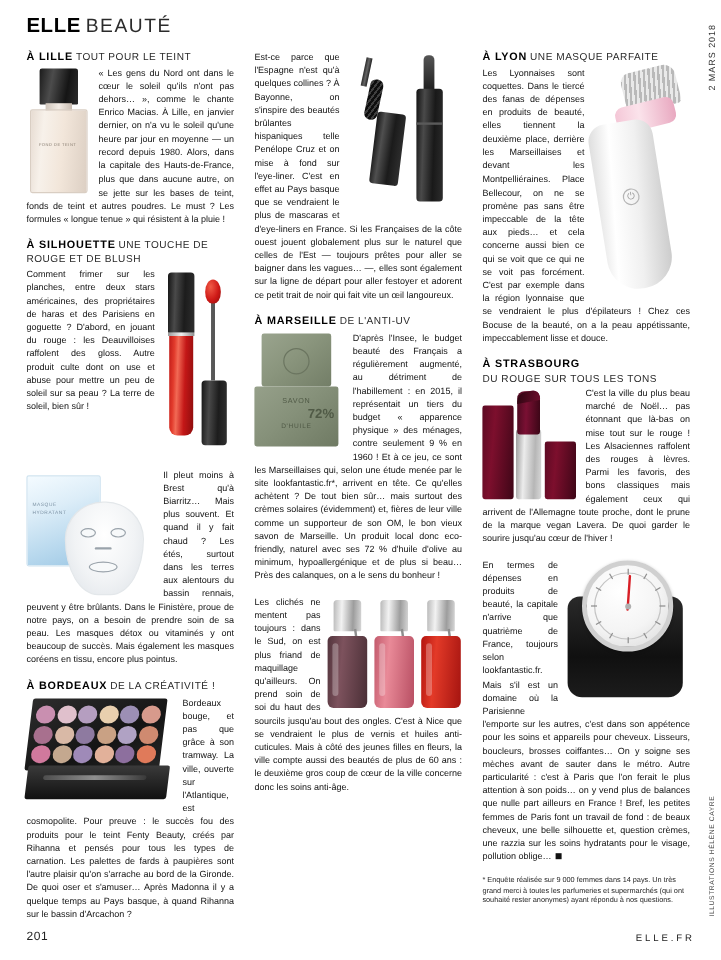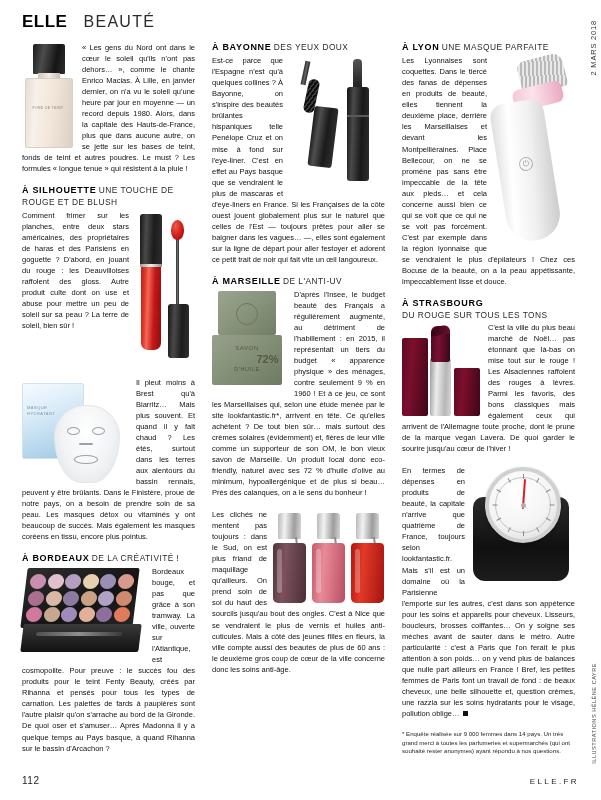--- a/index.html
+++ b/index.html
@@ -14,21 +14,21 @@
     overflow: hidden;
   }
 
   
   .masthead {
     position: absolute;
     left: 22px;
     top: 12px;
     display: flex;
     align-items: baseline;
-    gap: 16px;
+    gap: 4px;
   }
   .masthead-elle {
     font-weight: bold;
     font-size: 17px;
     letter-spacing: 0.5px;
     color: #000;
   }
   .masthead-section {
     font-size: 16px;
     letter-spacing: 1.3px;
@@ -447,20 +447,24 @@
 </div>
 
 <div class="date-vertical">2 MARS 2018</div>
 <div class="credit-vertical">ILLUSTRATIONS HÉLÈNE CAYRE</div>
 
 <div class="columns">
 
   <div class="col">
 
     <div class="article clearfix">
+      <p class="art-head">
+        <span class="city">À LILLE</span>
+        <span class="tagline">TOUT POUR LE TEINT</span>
+      </p>
       <div class="ill ill-foundation float-left">
         <div class="cap"></div>
         <div class="neck"></div>
         <div class="body"></div>
         <div class="label">FOND DE TEINT</div>
       </div>
       <p class="art-body">« Les gens du Nord ont dans le cœur le soleil qu'ils n'ont pas dehors… », comme le chante Enrico Macias. À Lille, en janvier dernier, on n'a vu le soleil qu'une heure par jour en moyenne — un record depuis 1980. Alors, dans la capitale des Hauts-de-France, plus que dans aucune autre, on se jette sur les bases de teint, fonds de teint et autres poudres. Le must ? Les formules « longue tenue » qui résistent à la pluie !</p>
     </div>
 
     <div class="article clearfix">
@@ -523,24 +527,20 @@
         <div class="brush"></div>
       </div>
       <p class="art-body">Bordeaux bouge, et pas que grâce à son tramway. La ville, ouverte sur l'Atlantique, est cosmopolite. Pour preuve : le succès fou des produits pour le teint Fenty Beauty, créés par Rihanna et pensés pour tous les types de carnation. Les palettes de fards à paupières sont l'autre plaisir qu'on s'arrache au bord de la Gironde. De quoi oser et s'amuser… Après Madonna il y a quelque temps au Pays basque, à quand Rihanna sur le bassin d'Arcachon ?</p>
     </div>
 
   </div>
 
   <div class="col">
 
     <div class="article clearfix">
-      <p class="art-head">
-        <span class="city">À BAYONNE</span>
-        <span class="tagline">DES YEUX DOUX</span>
-      </p>
       <div class="ill ill-eyes float-right">
         <div class="masc-wand"></div>
         <div class="masc-brush"></div>
         <div class="masc-tube"></div>
         <div class="liner-tip"></div>
         <div class="liner-body"></div>
         <div class="liner-cap-line"></div>
       </div>
       <p class="art-body">Est-ce parce que l'Espagne n'est qu'à quelques collines ? À Bayonne, on s'inspire des beautés brûlantes hispaniques telle Penélope Cruz et on mise à fond sur l'eye-liner. C'est en effet au Pays basque que se vendraient le plus de mascaras et d'eye-liners en France. Si les Françaises de la côte ouest jouent globalement plus sur le naturel que celles de l'Est — toujours prêtes pour aller se baigner dans les vagues… —, elles sont également sur la ligne de départ pour aller festoyer et adorent ce petit trait de noir qui fait vite un œil langoureux.</p>
     </div>
@@ -644,14 +644,14 @@
         </div>
       </div>
       <p class="art-body"><span>En termes de dépenses en produits de beauté, la capitale n'arrive que quatrième de France, toujours selon lookfantastic.fr. Mais s'il est un domaine où la Parisienne l'emporte sur les autres, c'est dans son appétence pour les soins et appareils pour cheveux. Lisseurs, boucleurs, brosses coiffantes… On y soigne ses mèches avant de sauter dans le métro. Autre particularité : c'est à Paris que l'on ferait le plus attention à son poids… on y vend plus de balances que nulle part ailleurs en France ! Bref, les petites femmes de Paris font un travail de fond : de beaux cheveux, une belle silhouette et, question crèmes, une razzia sur les soins hydratants pour le visage, pollution oblige…</span><span class="endmark"></span></p>
     </div>
 
     <p class="footnote">* Enquête réalisée sur 9 000 femmes dans 14 pays. Un très grand merci à toutes les parfumeries et supermarchés (qui ont souhaité rester anonymes) ayant répondu à nos questions.</p>
 
   </div>
 </div>
 
-<div class="page-number">112</div>
+<div class="page-number">201</div>
 <div class="site-mark">ELLE.FR</div>
 
 </body></html>

